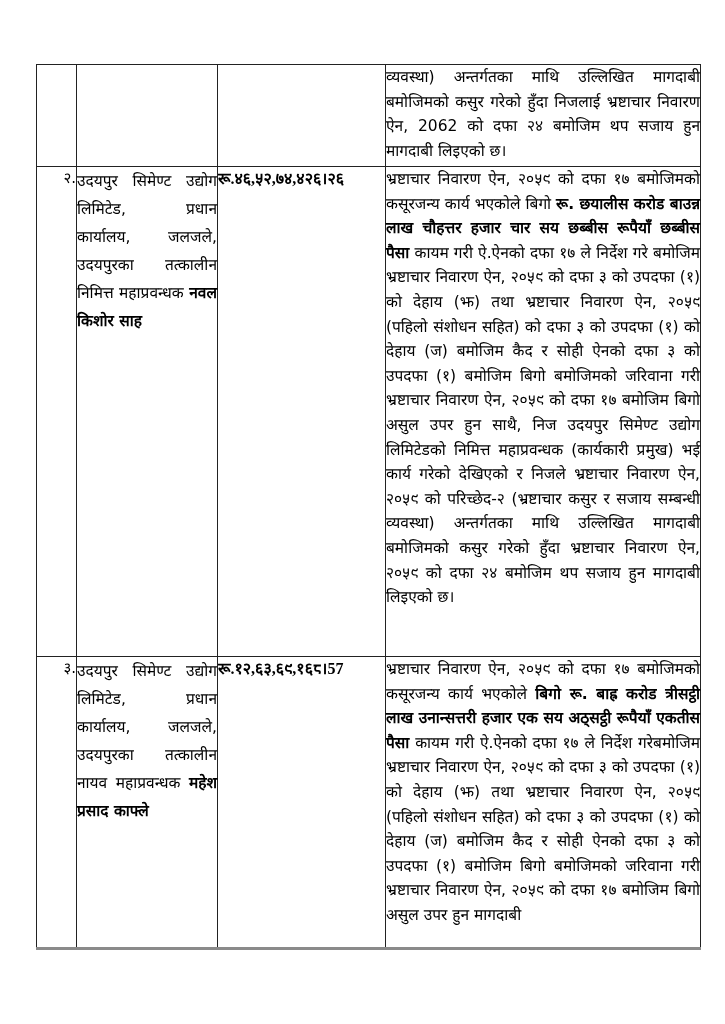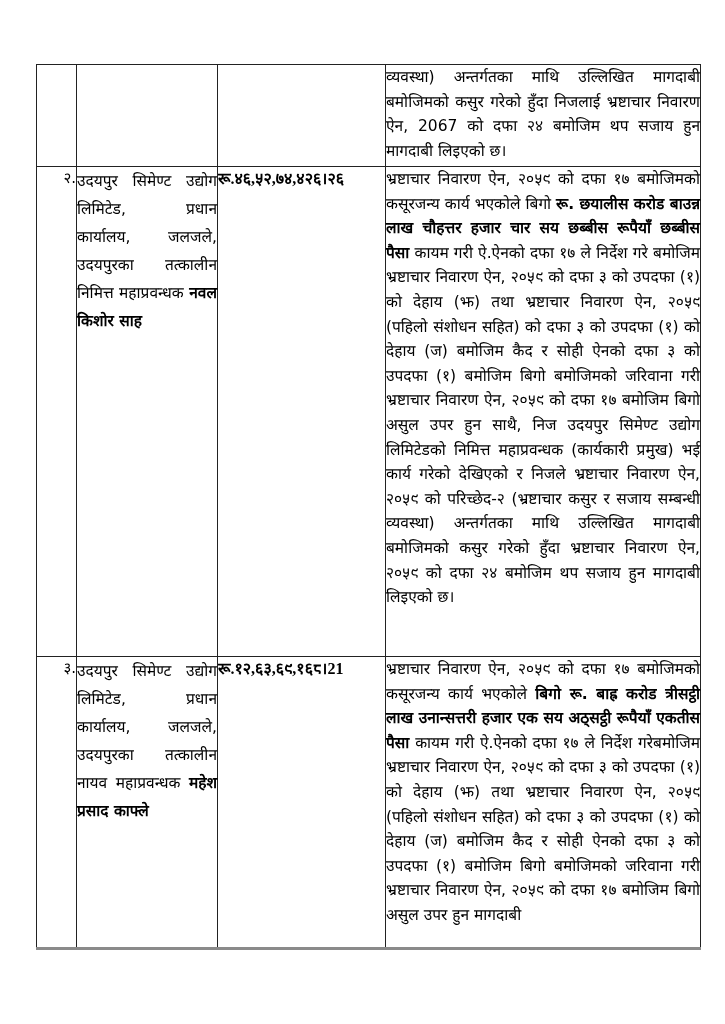--- a/index.html
+++ b/index.html
@@ -73,40 +73,40 @@
 <div class="page">
   <table class="doc-table">
     <tbody>
       <tr class="row-1">
         <td class="c-serial"></td>
         <td class="c-name">
           <span></span><span class="b"></span>
         </td>
         <td class="c-amount"></td>
         <td class="c-desc">
-          <span></span><span class="b"></span><span>व्यवस्था) अन्तर्गतका माथि उल्लिखित मागदाबी बमोजिमको कसुर गरेको हुँदा निजलाई भ्रष्टाचार निवारण ऐन, 2067 को दफा २४ बमोजिम थप सजाय हुन मागदाबी लिइएको छ।</span>
+          <span></span><span class="b"></span><span>व्यवस्था) अन्तर्गतका माथि उल्लिखित मागदाबी बमोजिमको कसुर गरेको हुँदा निजलाई भ्रष्टाचार निवारण ऐन, 2062 को दफा २४ बमोजिम थप सजाय हुन मागदाबी लिइएको छ।</span>
         </td>
       </tr>
 
       <tr class="row-2">
         <td class="c-serial">२.</td>
         <td class="c-name">
           <span>उदयपुर सिमेण्ट उद्योग लिमिटेड, प्रधान कार्यालय, जलजले, उदयपुरका तत्कालीन निमित्त महाप्रवन्धक </span><span class="b">नवल किशोर साह</span>
         </td>
         <td class="c-amount">रू.४६,५२,७४,४२६।२६</td>
         <td class="c-desc">
           <span>भ्रष्टाचार निवारण ऐन, २०५९ को दफा १७ बमोजिमको कसूरजन्य कार्य भएकोले बिगो </span><span class="b">रू. छयालीस करोड बाउन्न लाख चौहत्तर हजार चार सय छब्बीस रूपैयाँ छब्बीस पैसा</span><span> कायम गरी ऐ.ऐनको दफा १७ ले निर्देश गरे बमोजिम भ्रष्टाचार निवारण ऐन, २०५९ को दफा ३ को उपदफा (१) को देहाय (झ) तथा भ्रष्टाचार निवारण ऐन, २०५९ (पहिलो संशोधन सहित) को दफा ३ को उपदफा (१) को देहाय (ज) बमोजिम कैद र सोही ऐनको दफा ३ को उपदफा (१) बमोजिम बिगो बमोजिमको जरिवाना गरी भ्रष्टाचार निवारण ऐन, २०५९ को दफा १७ बमोजिम बिगो असुल उपर हुन साथै, निज उदयपुर सिमेण्ट उद्योग लिमिटेडको निमित्त महाप्रवन्धक (कार्यकारी प्रमुख) भई कार्य गरेको देखिएको र निजले भ्रष्टाचार निवारण ऐन, २०५९ को परिच्छेद-२ (भ्रष्टाचार कसुर र सजाय सम्बन्धी व्यवस्था) अन्तर्गतका माथि उल्लिखित मागदाबी बमोजिमको कसुर गरेको हुँदा भ्रष्टाचार निवारण ऐन, २०५९ को दफा २४ बमोजिम थप सजाय हुन मागदाबी लिइएको छ।</span>
         </td>
       </tr>
 
       <tr class="row-3">
         <td class="c-serial">३.</td>
         <td class="c-name">
           <span>उदयपुर सिमेण्ट उद्योग लिमिटेड, प्रधान कार्यालय, जलजले, उदयपुरका तत्कालीन नायव महाप्रवन्धक </span><span class="b">महेश प्रसाद काफ्ले</span>
         </td>
-        <td class="c-amount">रू.१२,६३,६९,१६८।21</td>
+        <td class="c-amount">रू.१२,६३,६९,१६८।57</td>
         <td class="c-desc">
           <span>भ्रष्टाचार निवारण ऐन, २०५९ को दफा १७ बमोजिमको कसूरजन्य कार्य भएकोले </span><span class="b">बिगो रू. बाह्र करोड त्रीसट्ठी लाख उनान्सत्तरी हजार एक सय अठ्सट्ठी रूपैयाँ एकतीस पैसा</span><span> कायम गरी ऐ.ऐनको दफा १७ ले निर्देश गरेबमोजिम भ्रष्टाचार निवारण ऐन, २०५९ को दफा ३ को उपदफा (१) को देहाय (झ) तथा भ्रष्टाचार निवारण ऐन, २०५९ (पहिलो संशोधन सहित) को दफा ३ को उपदफा (१) को देहाय (ज) बमोजिम कैद र सोही ऐनको दफा ३ को उपदफा (१) बमोजिम बिगो बमोजिमको जरिवाना गरी भ्रष्टाचार निवारण ऐन, २०५९ को दफा १७ बमोजिम बिगो असुल उपर हुन मागदाबी</span>
         </td>
       </tr>
     </tbody>
   </table>
 </div>
 
 </body></html>

